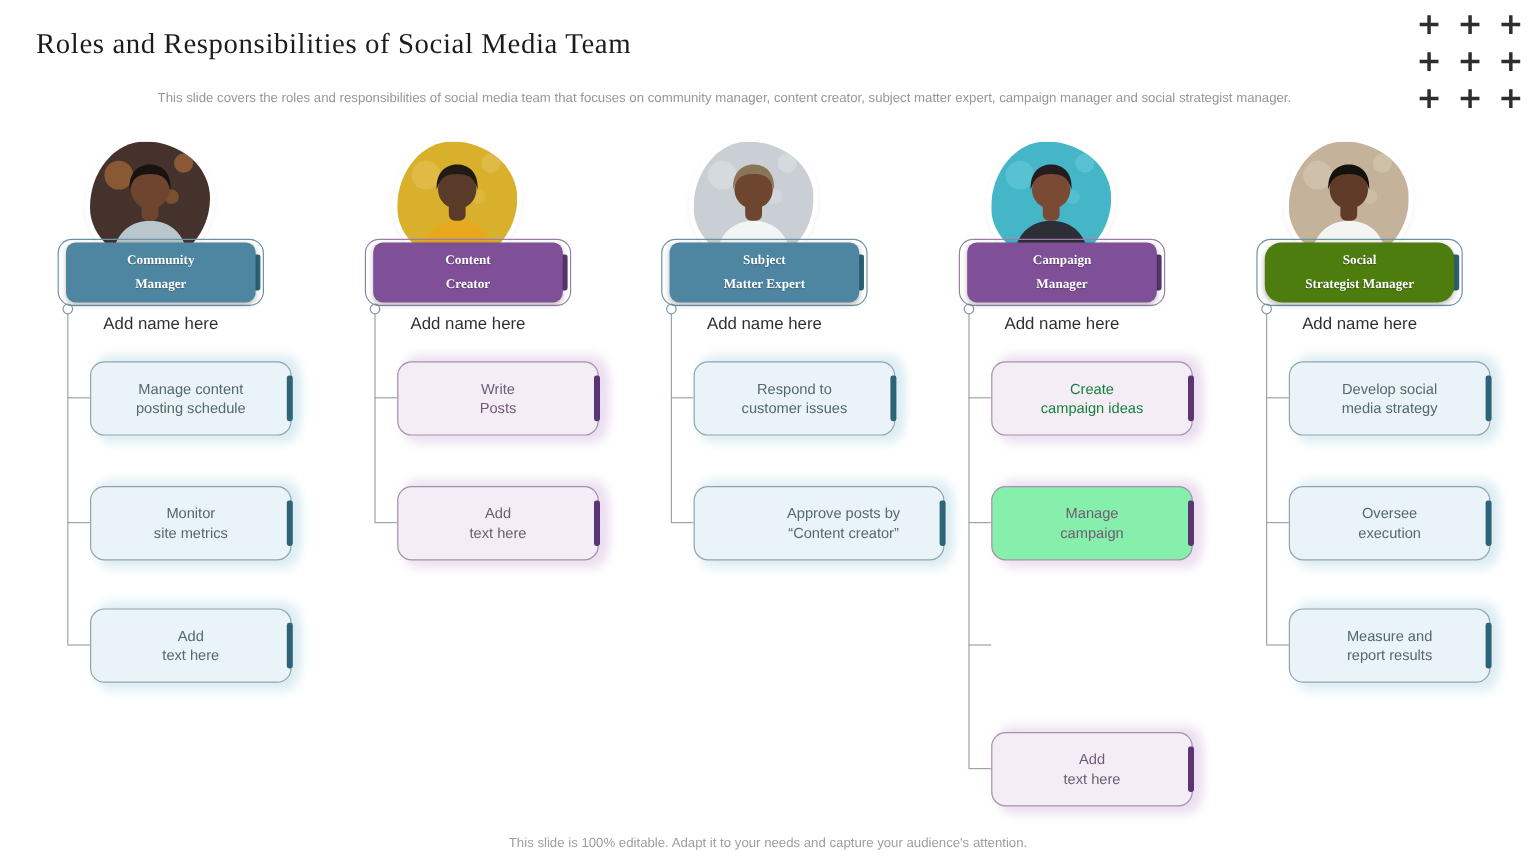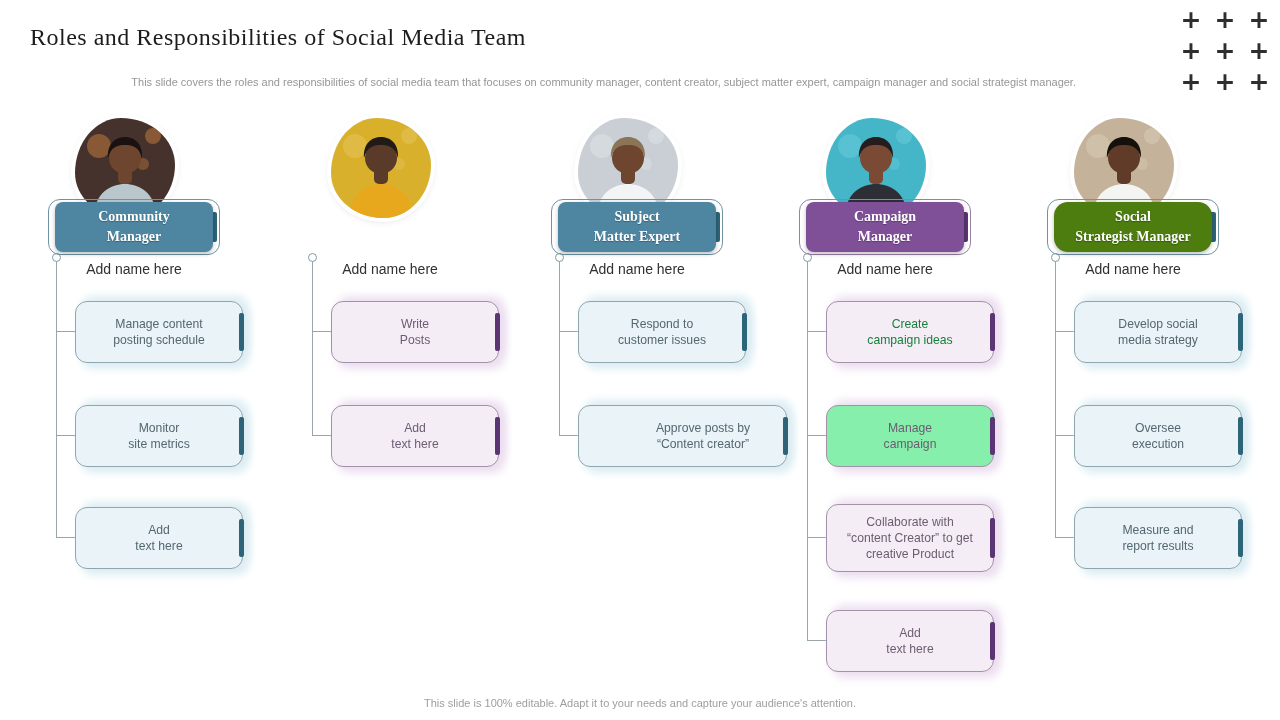--- a/index.html
+++ b/index.html
@@ -16,21 +16,21 @@
   .avatar{position:absolute;left:27px;top:118px;width:100px;height:100px;overflow:hidden;
           border-radius:46% 54% 48% 52% / 55% 47% 53% 45%;
           box-shadow:0 0 0 4px #ffffff,0 2px 8px rgba(0,0,0,.18);}
   .avatar svg{display:block;width:100%;height:100%;}
   .role-group{position:absolute;left:0;top:199px;width:172px;height:56px;}
   .role-outline{position:absolute;inset:0;border:1px solid #7f98a2;border-radius:12px;background:transparent;}
   .role-bar{position:absolute;right:3px;top:13px;width:7px;height:30px;border-radius:2px;}
   .role-fill{position:absolute;left:7px;top:3px;width:158px;height:50px;border-radius:8px;
              display:flex;align-items:center;justify-content:center;
              box-shadow:0 2px 4px rgba(0,0,0,.25);}
-  .role-label{font-family:"Liberation Serif","DejaVu Serif",serif;font-weight:700;font-size:14px;
+  .role-label{font-family:"Liberation Serif","DejaVu Serif",serif;font-weight:700;font-size:11px;
               line-height:20px;color:#ffffff;text-align:center;white-space:pre-line;
               text-shadow:0 1px 1px rgba(0,0,0,.3);}
   .name-ph{position:absolute;left:7px;top:261px;width:158px;text-align:center;font-size:14px;color:#303030;}
   .vline{position:absolute;left:8px;width:0;border-left:1px solid #9aa5aa;}
   .stub{position:absolute;left:8px;width:19px;height:1px;background:#9aa5aa;}
   .dot{position:absolute;left:4px;top:253px;width:7px;height:7px;border-radius:50%;
        background:#ffffff;border:1px solid #7f9aa6;}
   .card{position:absolute;left:27px;width:166px;border-radius:12px;border:1px solid #8fa6ae;
         display:flex;align-items:center;justify-content:center;
         box-shadow:6px -5px 9px rgba(120,170,190,.18),6px 6px 9px rgba(120,170,190,.18);}
@@ -107,20 +107,28 @@
             <rect width="100" height="100" fill="#d9b02c"></rect>
             <circle cx="24" cy="28" r="12" fill="#e6c966" opacity="0.45"></circle>
             <circle cx="78" cy="18" r="8" fill="#e6c966" opacity="0.45"></circle>
             <circle cx="68" cy="46" r="6" fill="#e6c966" opacity="0.35"></circle>
             <path d="M18 100 C20 74 36 66 50 66 C64 66 80 74 82 100 Z" fill="#e8a81e"></path>
             <rect x="43" y="50" width="14" height="16" rx="5" fill="#5a3a28"></rect>
             <circle cx="50" cy="40" r="16" fill="#5a3a28"></circle>
             <path d="M33 40 C32 25 41 19 50 19 C59 19 68 25 67 40 C64 29 58 27 50 27 C42 27 36 29 33 40 Z" fill="#221a14"></path>
           </svg>
         </div>
+        <div class="role-group">
+          <div class="role-outline" style="border-color: rgb(154, 127, 168);"></div>
+          <div class="role-bar" style="background: rgb(91, 53, 115);"></div>
+          <div class="role-fill" style="background: rgb(127, 80, 152);">
+            <span class="role-label">Content
+Creator</span>
+          </div>
+        </div>
         <div class="name-ph">Add name here</div>
         <div class="stub" style="top: 331px;"></div>
         <div class="card" style="top: 301px; height: 60px; background: rgb(244, 237, 245); border-color: rgb(163, 145, 168); box-shadow: rgb(236, 223, 240) 6px -5px 9px, rgb(236, 223, 240) 6px 6px 9px;">
           <div class="card-bar" style="background: rgb(91, 53, 115);"></div>
           <span class="card-label" style="color: rgb(109, 92, 114);">Write
 Posts</span>
         </div>
         <div class="stub" style="top: 435px;"></div>
         <div class="card" style="top: 405px; height: 60px; background: rgb(244, 237, 245); border-color: rgb(163, 145, 168); box-shadow: rgb(236, 223, 240) 6px -5px 9px, rgb(236, 223, 240) 6px 6px 9px;">
           <div class="card-bar" style="background: rgb(91, 53, 115);"></div>
@@ -195,26 +203,20 @@
           <span class="card-label" style="color: #15803d;">Create
 campaign ideas</span>
         </div>
         <div class="stub" style="top: 435px;"></div>
         <div class="card" style="top: 405px; height: 60px; background: #86efac; border-color: rgb(163, 145, 168); box-shadow: rgb(236, 223, 240) 6px -5px 9px, rgb(236, 223, 240) 6px 6px 9px;">
           <div class="card-bar" style="background: rgb(91, 53, 115);"></div>
           <span class="card-label" style="color: rgb(109, 92, 114);">Manage
 campaign</span>
         </div>
         <div class="stub" style="top: 537px;"></div>
-        <div class="card" style="top: 504px; height: 66px; background: rgb(244, 237, 245); border-color: rgb(163, 145, 168); box-shadow: rgb(236, 223, 240) 6px -5px 9px, rgb(236, 223, 240) 6px 6px 9px;">
-          <div class="card-bar" style="background: rgb(91, 53, 115);"></div>
-          <span class="card-label" style="color: rgb(109, 92, 114);">Collaborate with
-“content Creator” to get
-creative Product</span>
-        </div>
         <div class="stub" style="top: 640px;"></div>
         <div class="card" style="top: 610px; height: 60px; background: rgb(244, 237, 245); border-color: rgb(163, 145, 168); box-shadow: rgb(236, 223, 240) 6px -5px 9px, rgb(236, 223, 240) 6px 6px 9px;">
           <div class="card-bar" style="background: rgb(91, 53, 115);"></div>
           <span class="card-label" style="color: rgb(109, 92, 114);">Add
 text here</span>
         </div>
       </div>
       <div class="column" style="left: 1047px;">
         <div class="vline" style="top: 260px; height: 277px;"></div>
         <div class="dot"></div>

